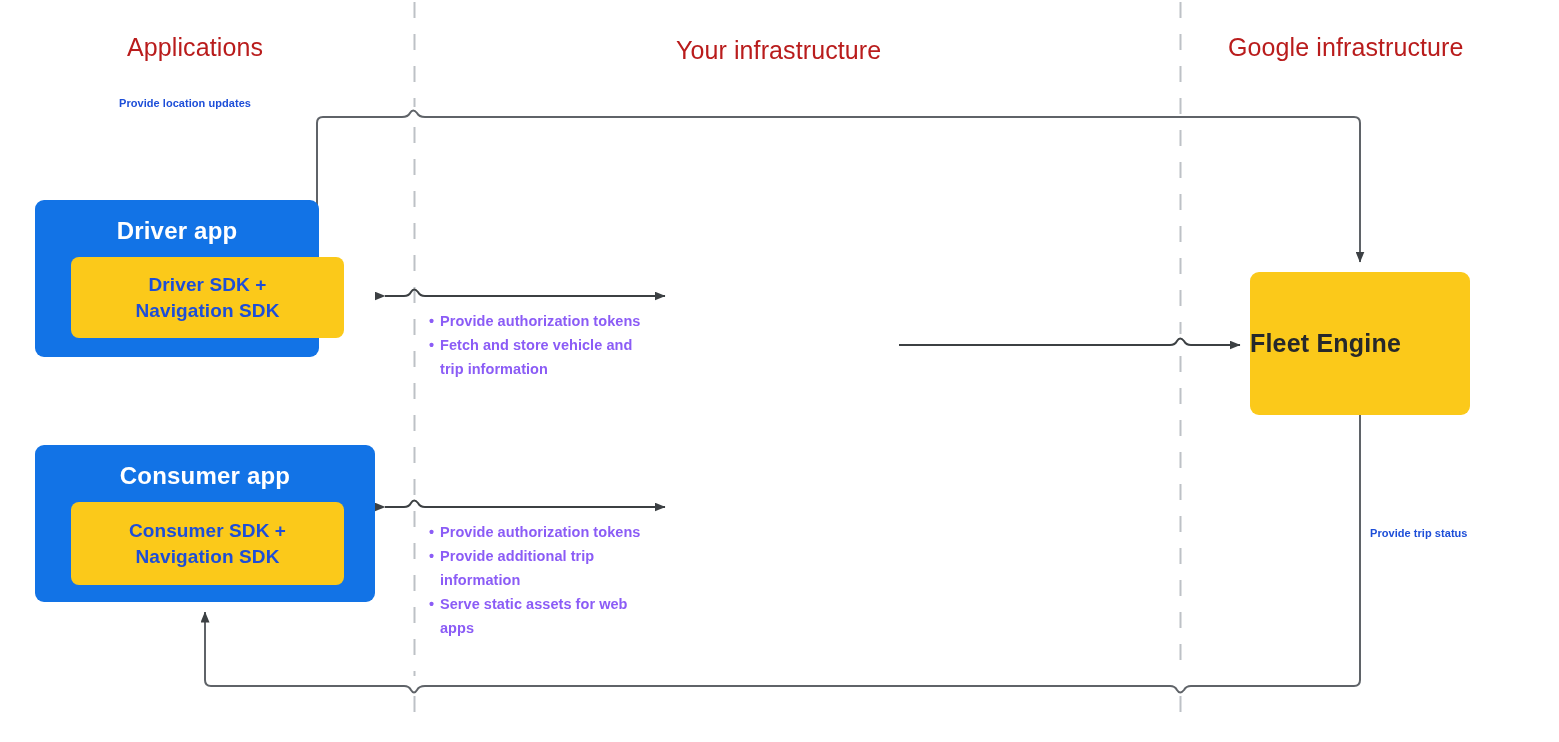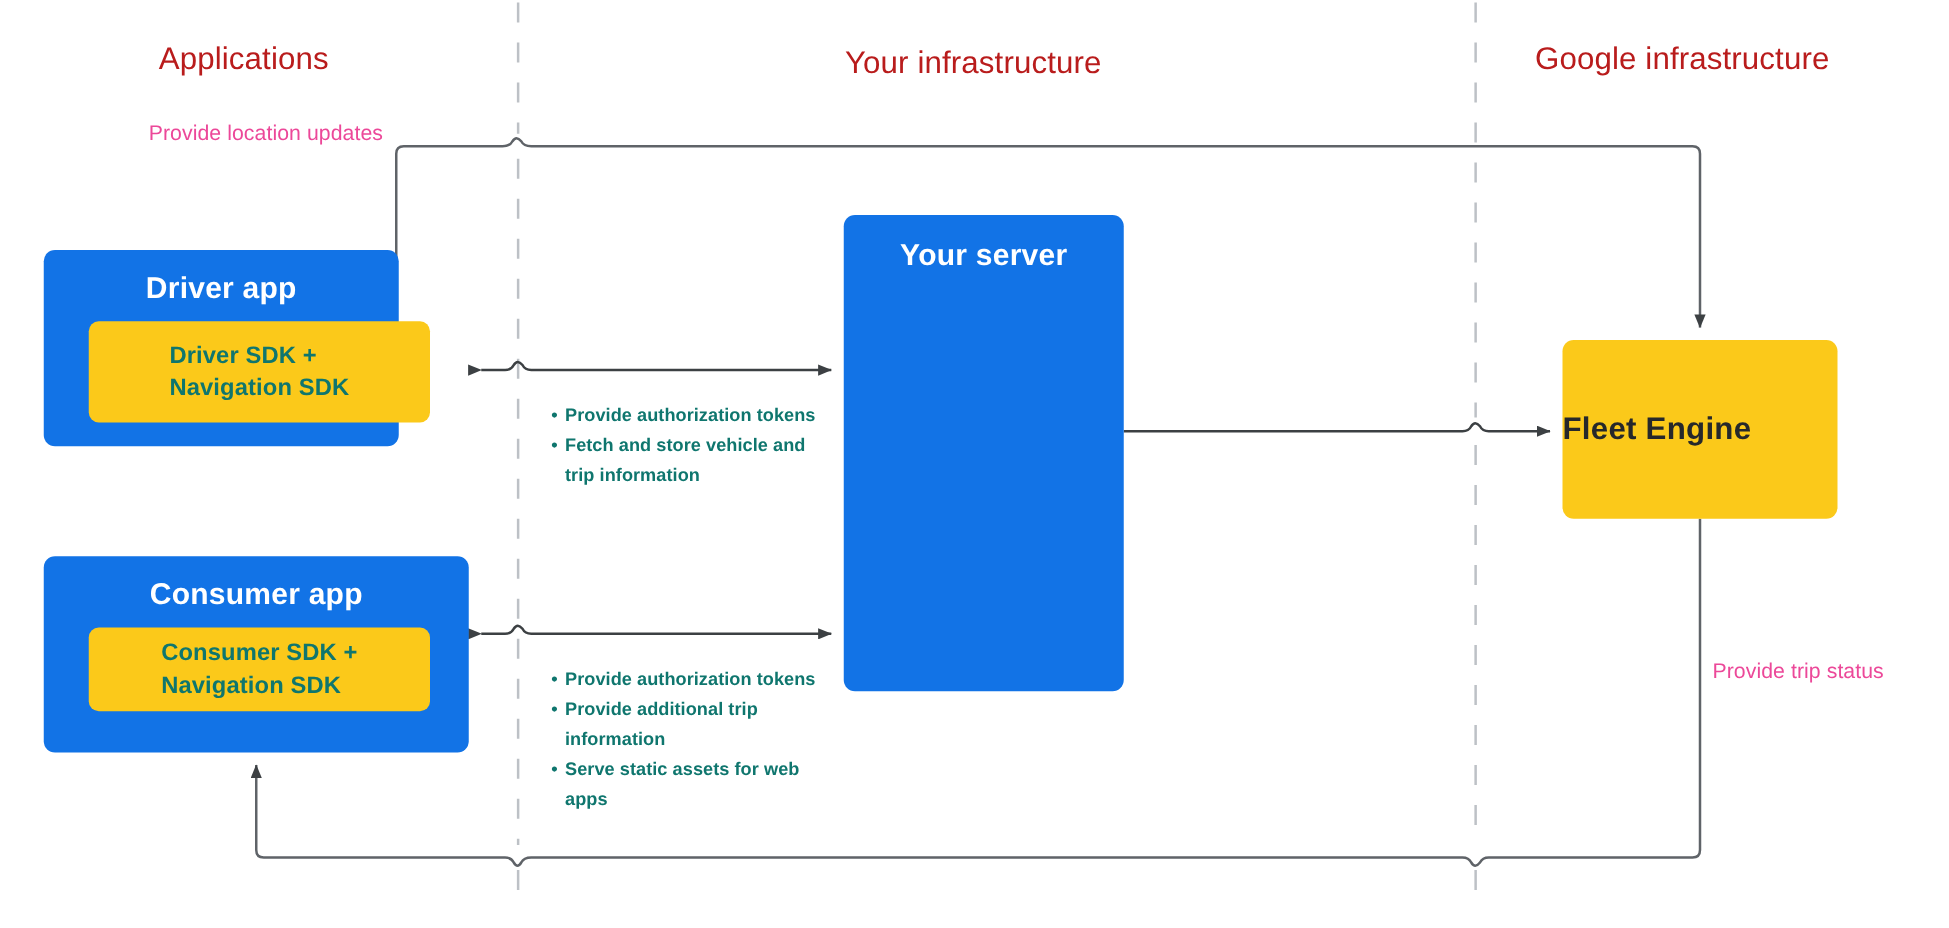--- a/index.html
+++ b/index.html
@@ -58,48 +58,48 @@
     position: absolute;
     border-radius: 8px;
     background: #FBC91A;
     display: flex;
     align-items: center;
     justify-content: center;
   }
   .inner-label {
     font-size: 19px;
     font-weight: bold;
-    color: #0f766e;
-    text-align: left;
+    color: #1d4ed8;
+    text-align: center;
     line-height: 1.32;
     letter-spacing: 0.1px;
   }
   .fleet-label {
     font-size: 25px;
     font-weight: bold;
     color: #26282b;
     text-align: center;
     letter-spacing: 0.2px;
   }
   .flow-label {
     position: absolute;
-    font-size: 17px;
-    font-weight: normal;
-    color: #ec4899;
+    font-size: 11px;
+    font-weight: bold;
+    color: #1d4ed8;
     white-space: nowrap;
     letter-spacing: 0.05px;
   }
   .bullet-list {
     position: absolute;
-    margin: 12px;
+    margin: 0;
     padding: 0;
     list-style: none;
     font-size: 14.5px;
     font-weight: bold;
-    color: #0f766e;
+    color: #8b5cf6;
     line-height: 1.66;
     letter-spacing: 0.05px;
   }
   .bullet-list li {
     position: relative;
     padding-left: 11px;
   }
   .bullet-list li::before {
     content: "\2022";
     position: absolute;
@@ -164,31 +164,28 @@
     <div class="inner-box" style="left:36px; top:57px; width:273px; height:81px;">
       <div class="inner-label">
         <div>Driver SDK +</div>
         <div>Navigation SDK</div>
       </div>
     </div>
   </div>
 
   <div class="node node-blue" style="left:35px; top:445px; width:340px; height:157px;">
     <div class="node-title" style="top:17px;">Consumer app</div>
-    <div class="inner-box" style="left:36px; top:57px; width:273px; height:67px;">
+    <div class="inner-box" style="left:36px; top:57px; width:273px; height:83px;">
       <div class="inner-label">
         <div>Consumer SDK +</div>
         <div>Navigation SDK</div>
       </div>
     </div>
   </div>
 
-  <div class="node node-blue" style="left:675px; top:172px; width:224px; height:381px;">
-    <div class="node-title" style="top:19px;">Your server</div>
-  </div>
 
   <div class="node node-yellow" style="left:1250px; top:272px; width:220px; height:143px; display:flex; align-items:center; justify-content:flex-start;">
     <div class="fleet-label">Fleet Engine</div>
   </div>
 
   <div class="flow-label" style="left:119px; top:97px;">Provide location updates</div>
 
   <div class="flow-label" style="left:1370px; top:527px;">Provide trip status</div>
 
   <ul class="bullet-list" style="left:429px; top:309px; width:230px;">

